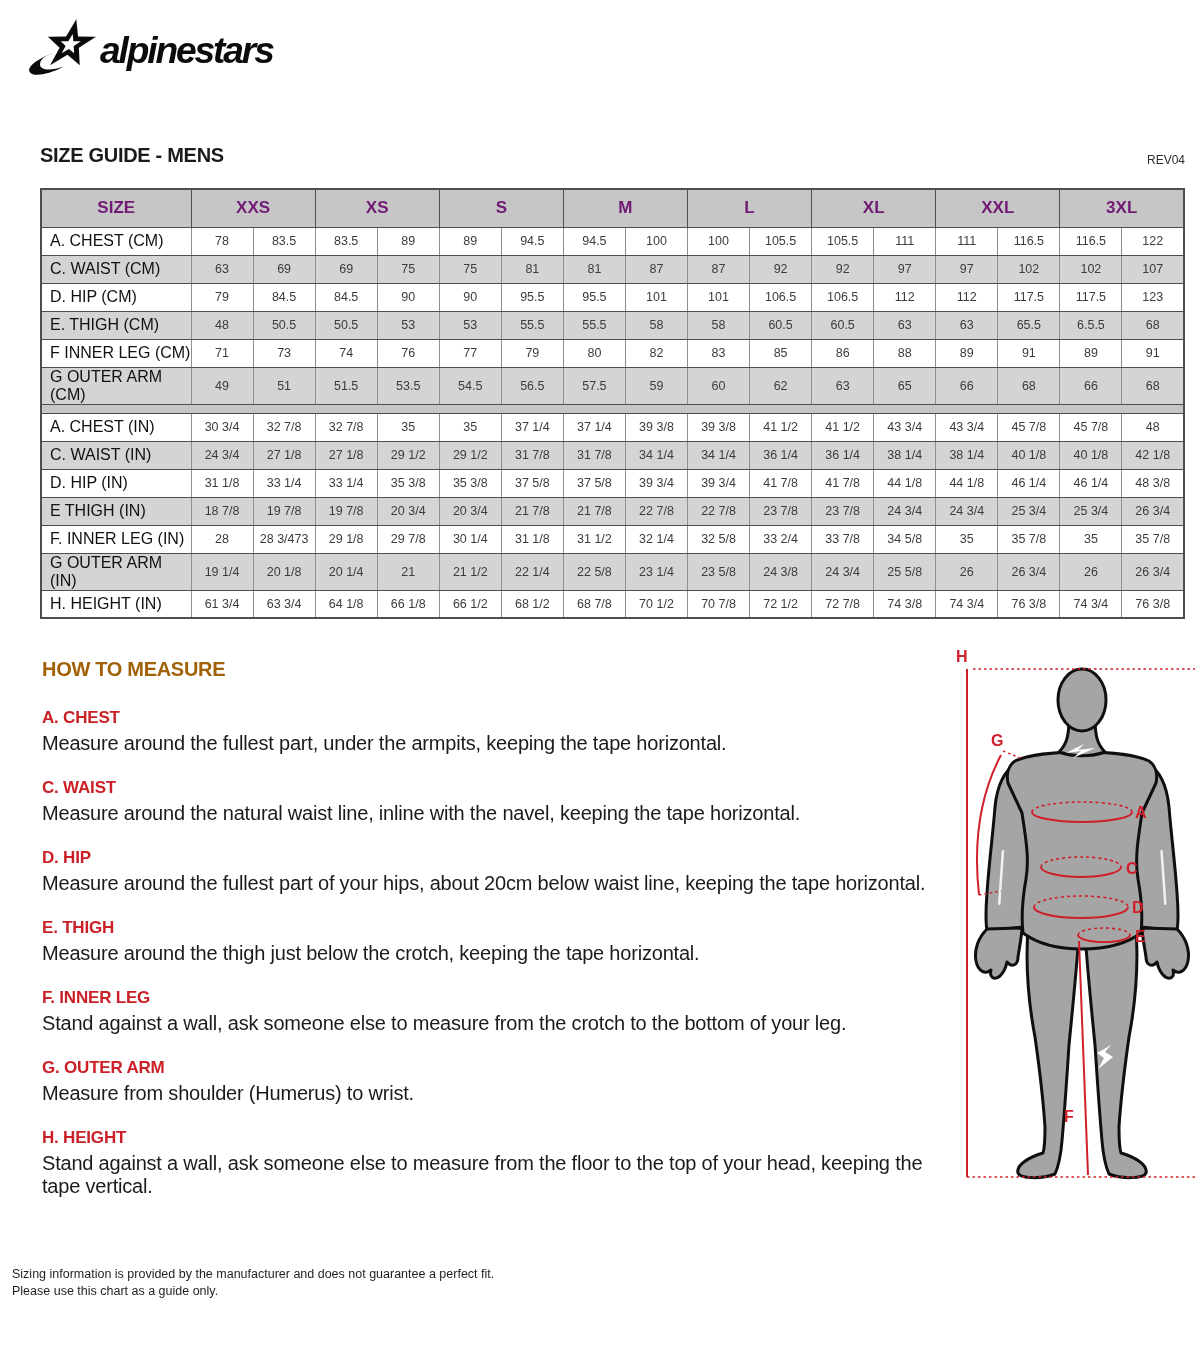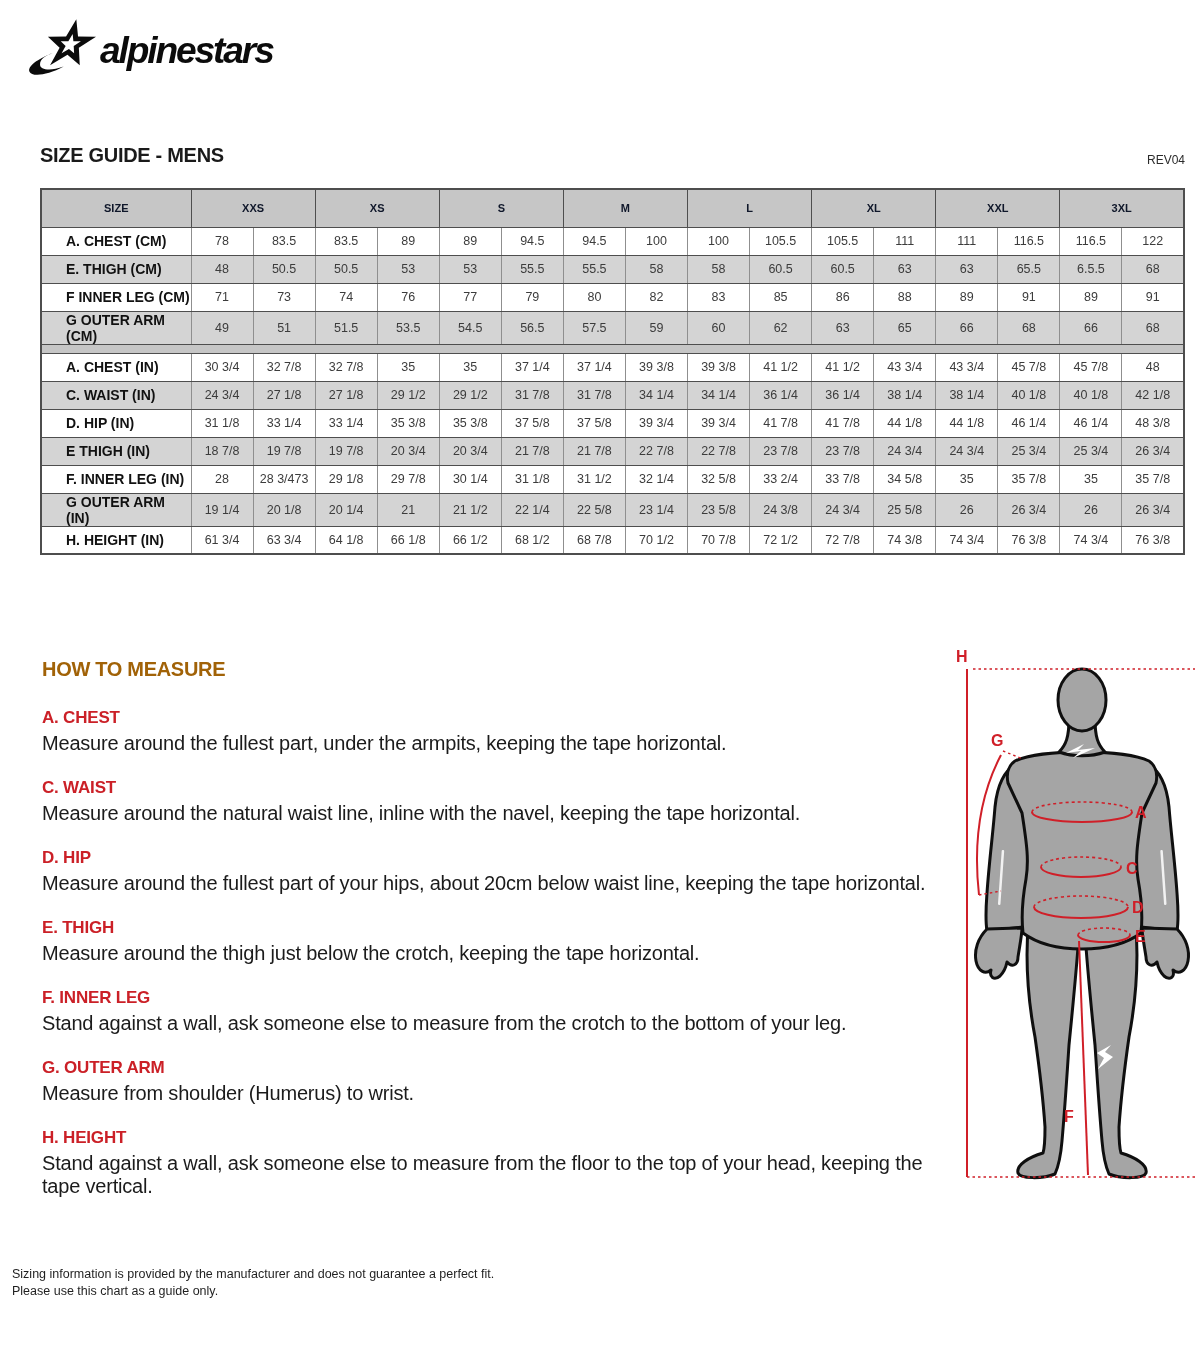--- a/index.html
+++ b/index.html
@@ -15,27 +15,27 @@
   .title-row { position:absolute; left:40px; top:144px; width:1145px;
     display:flex; justify-content:space-between; align-items:flex-end; }
   .page-title { font-size:20px; letter-spacing:-0.3px; color:#1a1a1a; }
   .page-title .t-prefix { font-weight:bold; }
   .page-title .t-bold { font-weight:bold; }
   .rev { font-size:12px; color:#2b2b2b;text-align:right; }
 
   
   table.size-table { position:absolute; left:40px; top:188px; width:1145px;
     border-collapse:collapse; table-layout:fixed; border:2px solid #4e4e4e; }
-  .size-table th { height:38px; background:var(--head-gray); font-size:11px; font-weight:bold;
-    color:#0f172a; border:1px solid #4e4e4e; }
+  .size-table th { height:38px; background:var(--head-gray); font-size:17px; font-weight:bold;
+    color:#701a75; border:1px solid #4e4e4e; }
   .size-table td { height:28px; padding:0; font-size:12.5px; text-align:center; color:#3c3c3c;
     border-left:1px solid #8f8f8f; border-right:1px solid #8f8f8f;
     border-top:1px solid #4e4e4e; border-bottom:1px solid #4e4e4e; background:#fff; }
-  .size-table td.row-label { text-align:left; padding-left:24px; font-weight:bold;
-    font-size:14px; color:#111; }
+  .size-table td.row-label { text-align:left; padding-left:8px; font-weight:normal;
+    font-size:16px; color:#111; }
   .size-table tr.striped td { background:var(--row-gray); }
   .size-table tr.sep td { height:9px; background:var(--head-gray); border:1px solid #4e4e4e; }
 
   
   .how-to { position:absolute; left:42px; top:658px; width:890px; }
   .how-to h2 { font-size:20px; margin:0 0 27px 0; color:#a16207; letter-spacing:-0.3px; }
   .measure-block h3 { font-size:17px; margin:0 0 4px 0; color:var(--red); letter-spacing:-0.2px; }
   .measure-block p { font-size:20px; margin:0 0 23px 0; color:#1b1b1b; letter-spacing:-0.2px; }
 
   
@@ -101,20 +101,58 @@
           <td>100</td>
           <td>105.5</td>
           <td>105.5</td>
           <td>111</td>
           <td>111</td>
           <td>116.5</td>
           <td>116.5</td>
           <td>122</td>
         </tr>
         <tr class="striped">
+          <td class="row-label">C. WAIST (CM)</td>
+          <td>63</td>
+          <td>69</td>
+          <td>69</td>
+          <td>75</td>
+          <td>75</td>
+          <td>81</td>
+          <td>81</td>
+          <td>87</td>
+          <td>87</td>
+          <td>92</td>
+          <td>92</td>
+          <td>97</td>
+          <td>97</td>
+          <td>102</td>
+          <td>102</td>
+          <td>107</td>
+        </tr>
+        <tr>
+          <td class="row-label">D. HIP (CM)</td>
+          <td>79</td>
+          <td>84.5</td>
+          <td>84.5</td>
+          <td>90</td>
+          <td>90</td>
+          <td>95.5</td>
+          <td>95.5</td>
+          <td>101</td>
+          <td>101</td>
+          <td>106.5</td>
+          <td>106.5</td>
+          <td>112</td>
+          <td>112</td>
+          <td>117.5</td>
+          <td>117.5</td>
+          <td>123</td>
+        </tr>
+        <tr class="striped">
           <td class="row-label">E. THIGH (CM)</td>
           <td>48</td>
           <td>50.5</td>
           <td>50.5</td>
           <td>53</td>
           <td>53</td>
           <td>55.5</td>
           <td>55.5</td>
           <td>58</td>
           <td>58</td>

